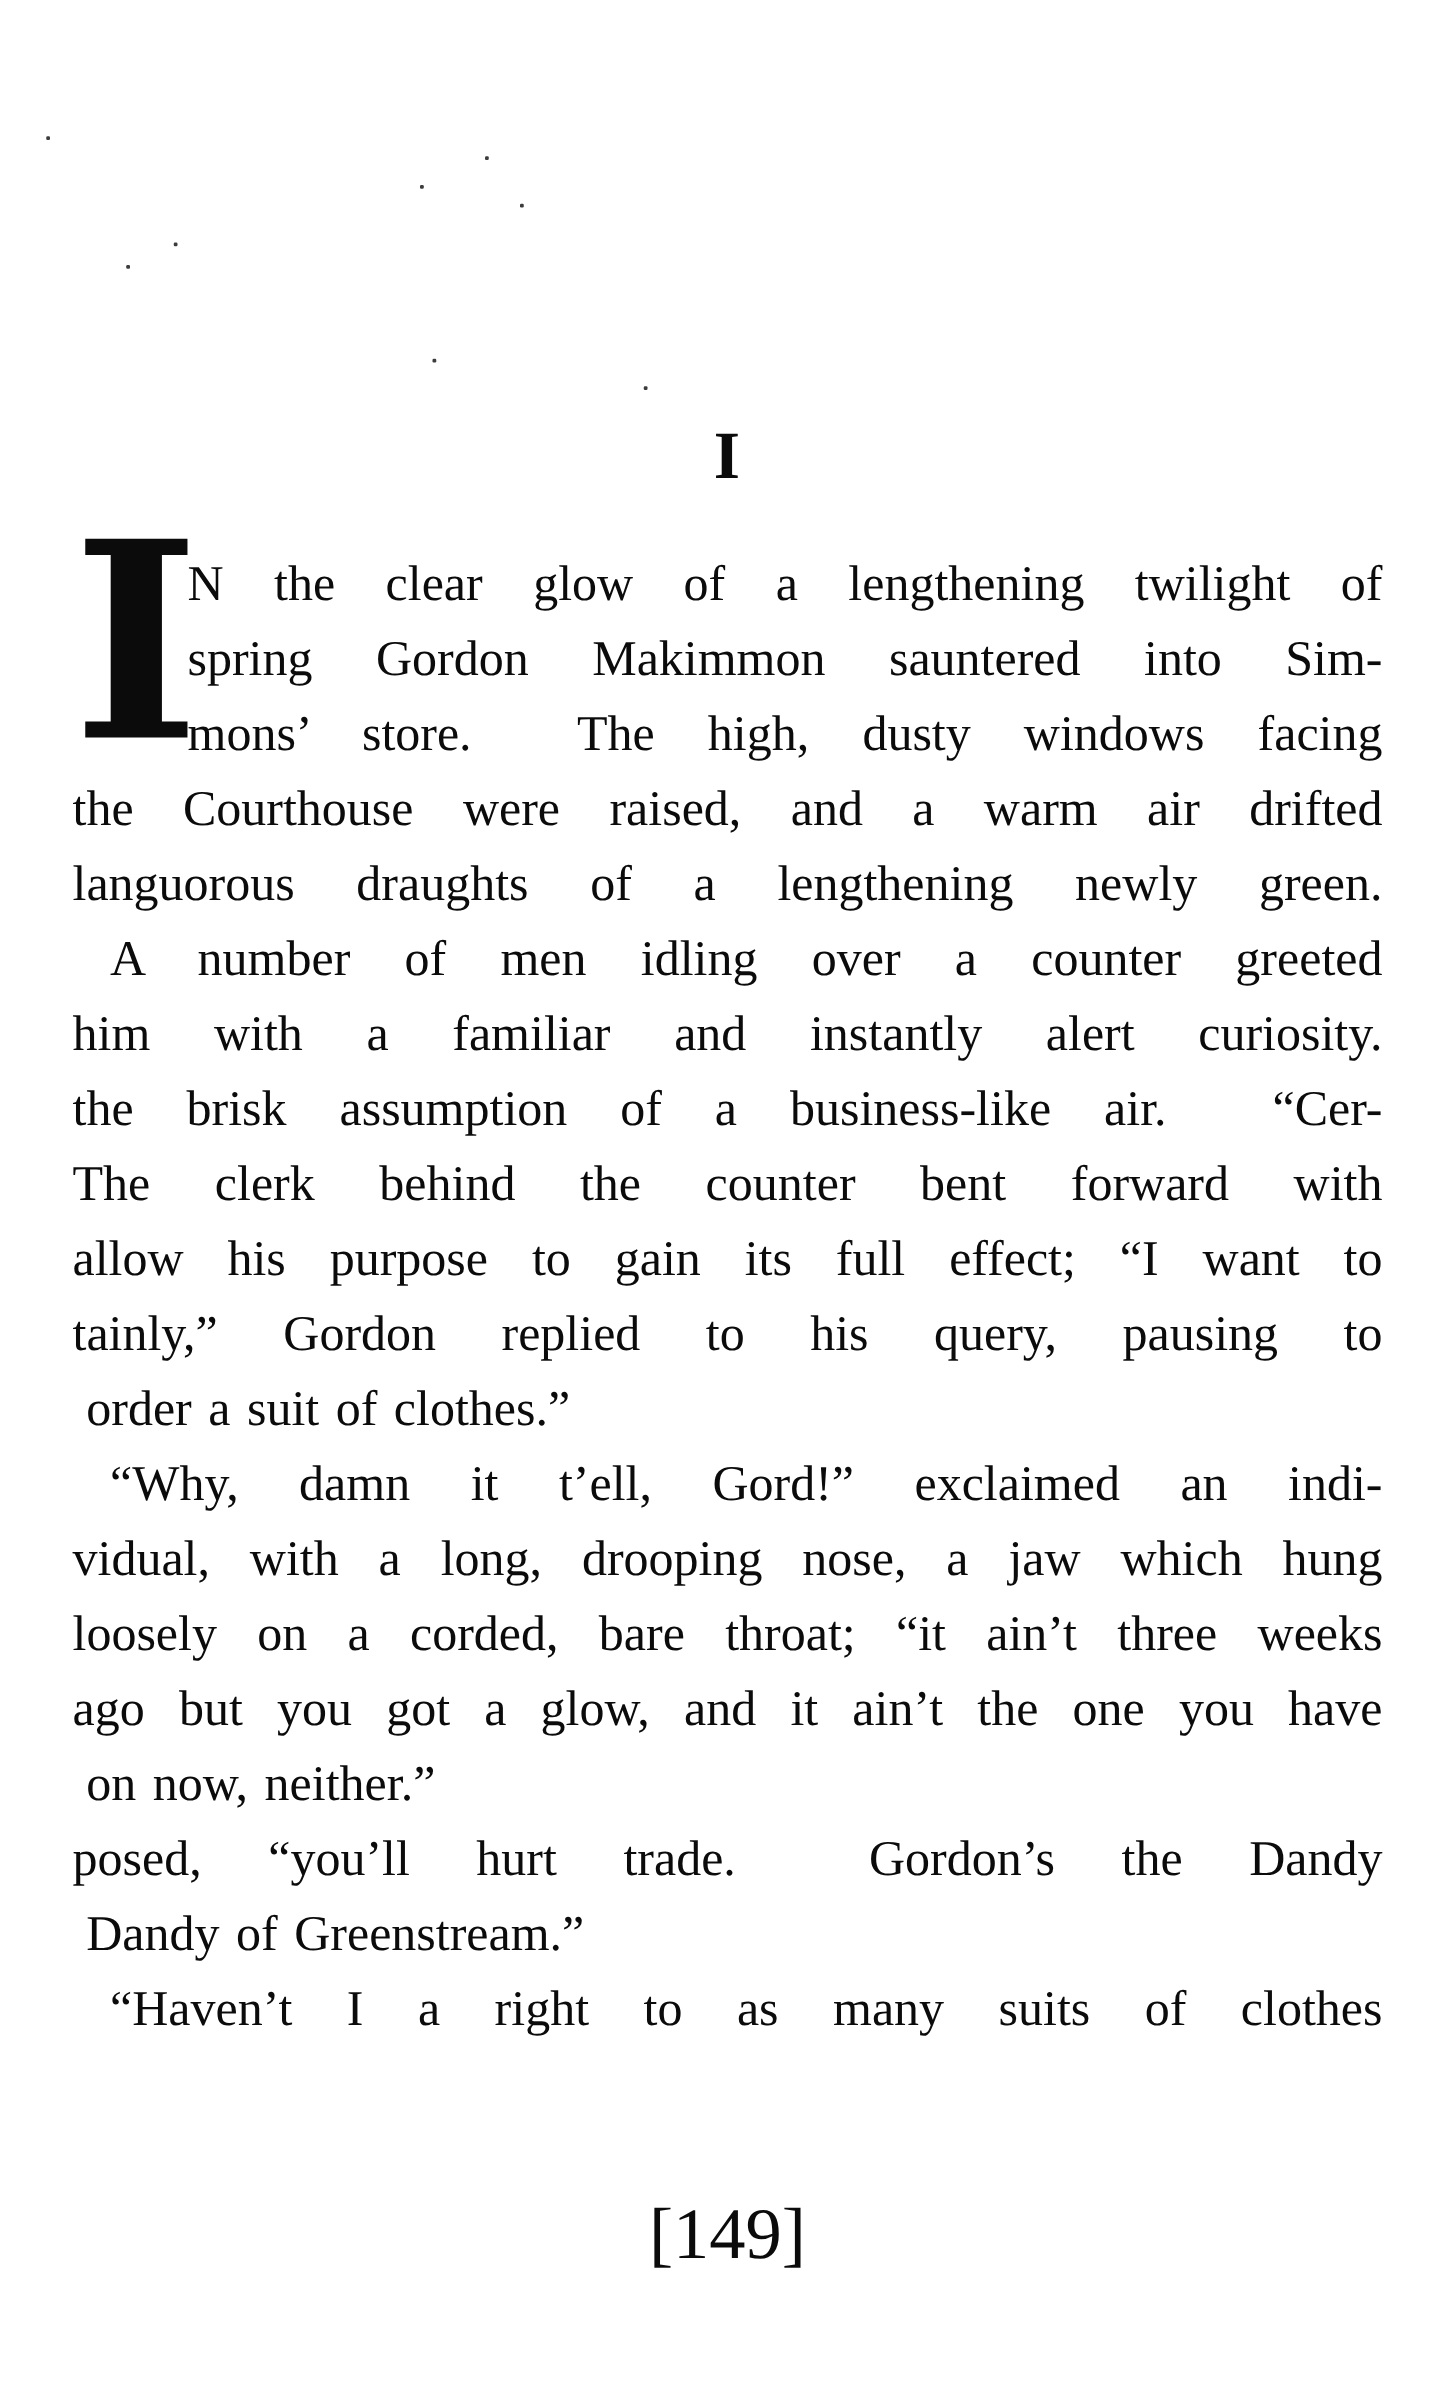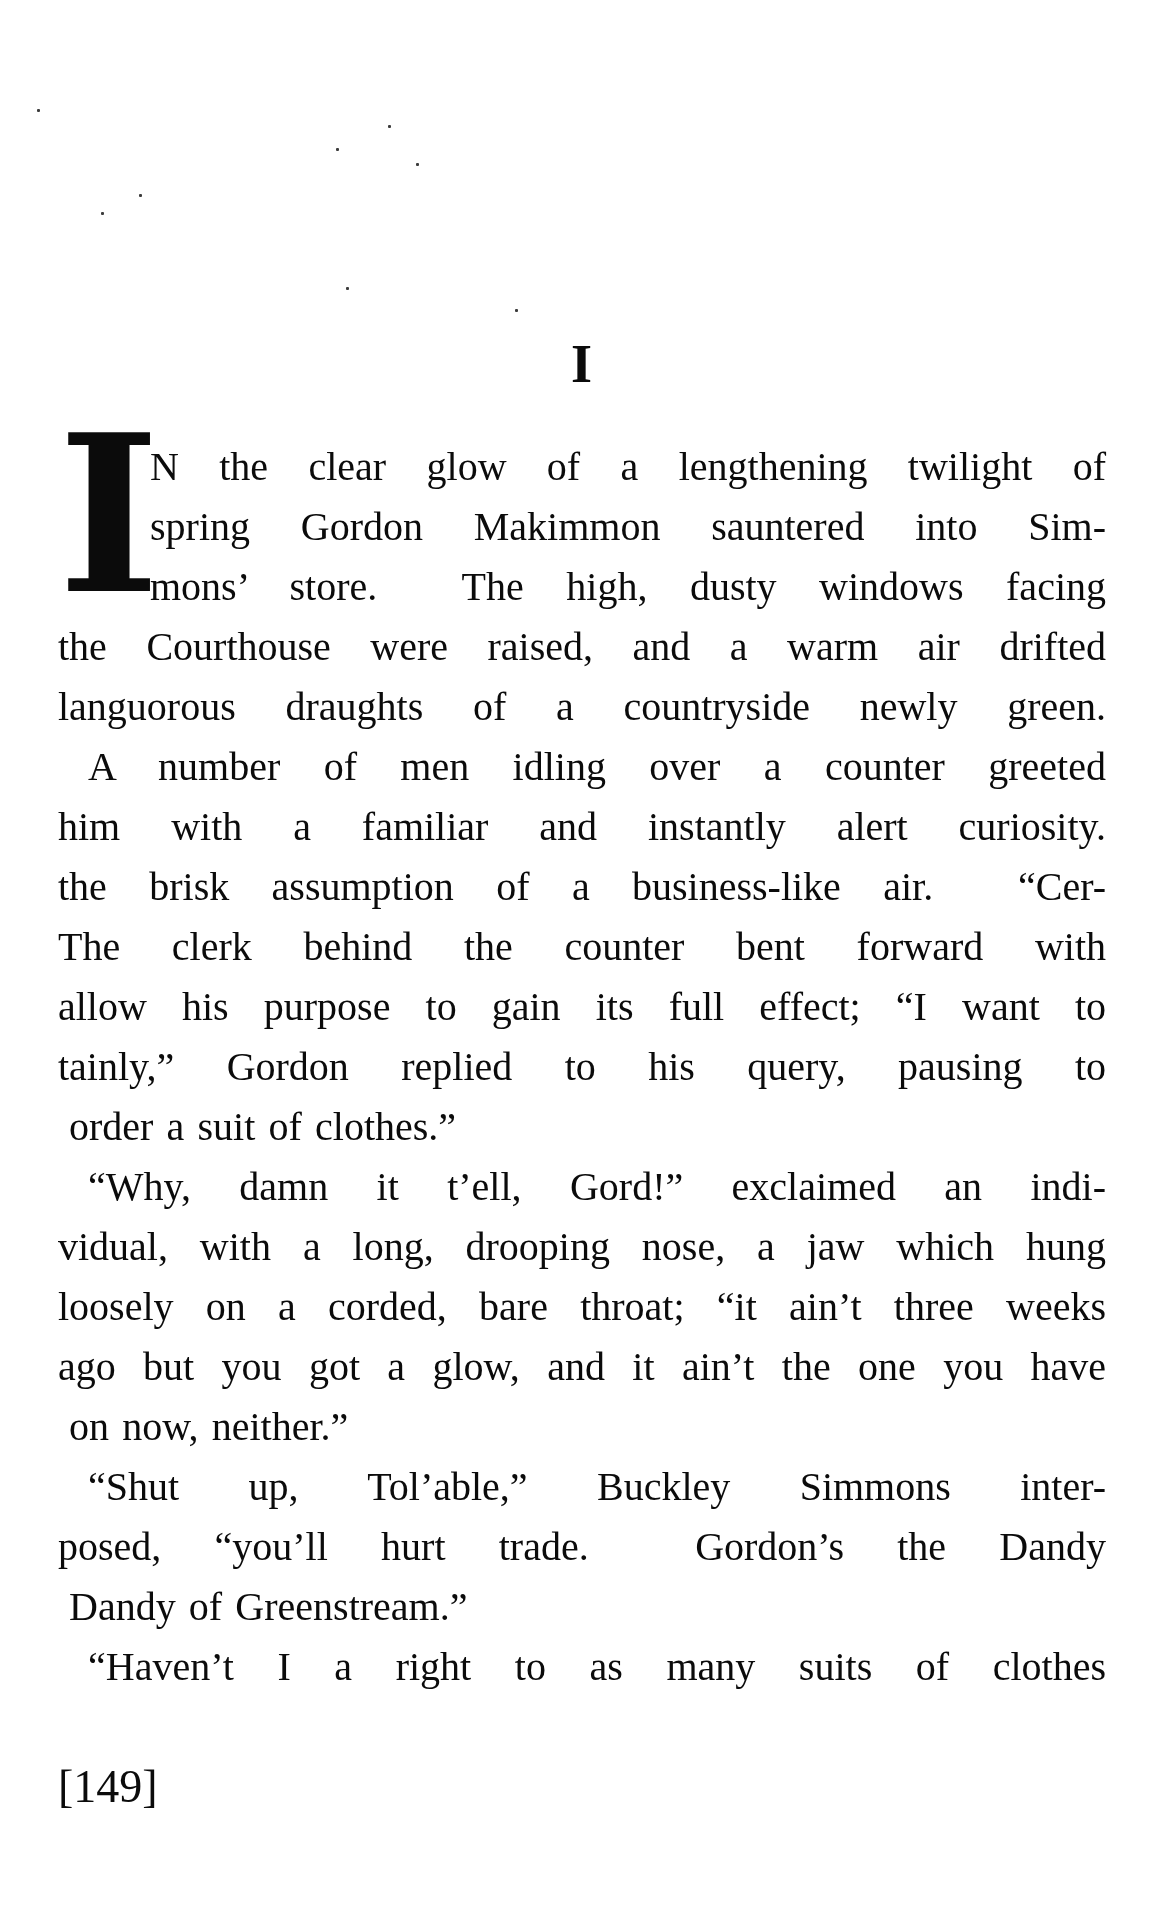--- a/index.html
+++ b/index.html
@@ -36,21 +36,22 @@
     width:92px;height:170px;
     font-family:"DejaVu Serif",serif;
     font-weight:700;
     font-size:218px;line-height:160px;
     position:relative;top:-3px;
     word-spacing:0;
   }
   .page-number-row{
     position:absolute;
     top:1757px;left:58px;width:1048px;
-    font-size:46px;line-height:60px;
+    text-align:center;
+    font-size:58px;line-height:60px;
   }
   .speck{
     position:absolute;
     width:3px;height:3px;
     background:#1a1a1a;
     border-radius:1px;
     opacity:.85;
   }
 </style>
 </head>
@@ -70,40 +71,39 @@
 
   <div class="chapter-heading">I</div>
 
   <div class="text-block" id="text-block">
       <div class="paragraph">
         <span class="drop-cap">I</span>
         <div class="line">N the clear glow of a lengthening twilight of</div>
         <div class="line">spring Gordon Makimmon sauntered into Sim-</div>
         <div class="line">mons’ store.&nbsp; The high, dusty windows facing</div>
         <div class="line">the Courthouse were raised, and a warm air drifted</div>
-        <div class="line">languorous draughts of a countryside newly green.</div>
+        <div class="line">languorous draughts of a lengthening newly green.</div>
       </div>
       <div class="paragraph">
         <div class="line indent">A number of men idling over a counter greeted</div>
         <div class="line">him with a familiar and instantly alert curiosity.</div>
         <div class="line">the brisk assumption of a business-like air.&nbsp; “Cer-</div>
         <div class="line">The clerk behind the counter bent forward with</div>
         <div class="line">allow his purpose to gain its full effect; “I want to</div>
         <div class="line">tainly,” Gordon replied to his query, pausing to</div>
         <div class="line line-left">order a suit of clothes.”</div>
       </div>
       <div class="paragraph">
         <div class="line indent">“Why, damn it t’ell, Gord!” exclaimed an indi-</div>
         <div class="line">vidual, with a long, drooping nose, a jaw which hung</div>
         <div class="line">loosely on a corded, bare throat; “it ain’t three weeks</div>
         <div class="line">ago but you got a glow, and it ain’t the one you have</div>
         <div class="line line-left">on now, neither.”</div>
       </div>
       <div class="paragraph">
-        <div class="line indent">“Shut up, Tol’able,” Buckley Simmons inter-</div>
         <div class="line">posed, “you’ll hurt trade.&nbsp; Gordon’s the Dandy</div>
         <div class="line line-left">Dandy of Greenstream.”</div>
       </div>
       <div class="paragraph">
         <div class="line indent">“Haven’t I a right to as many suits of clothes</div>
       </div>
     </div>
 
   <div class="page-number-row">
     <span class="page-number">[149]</span>

